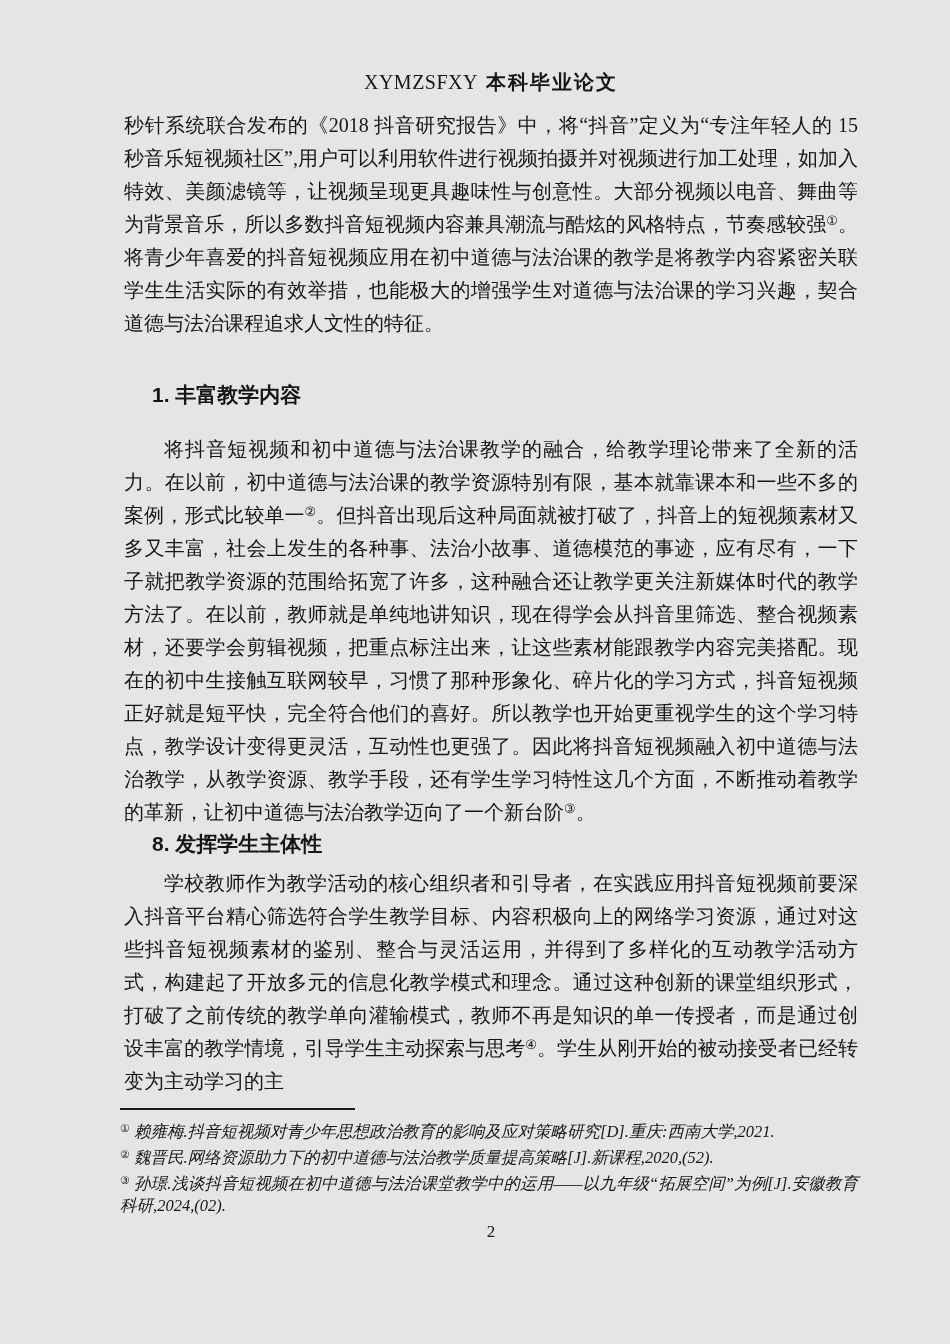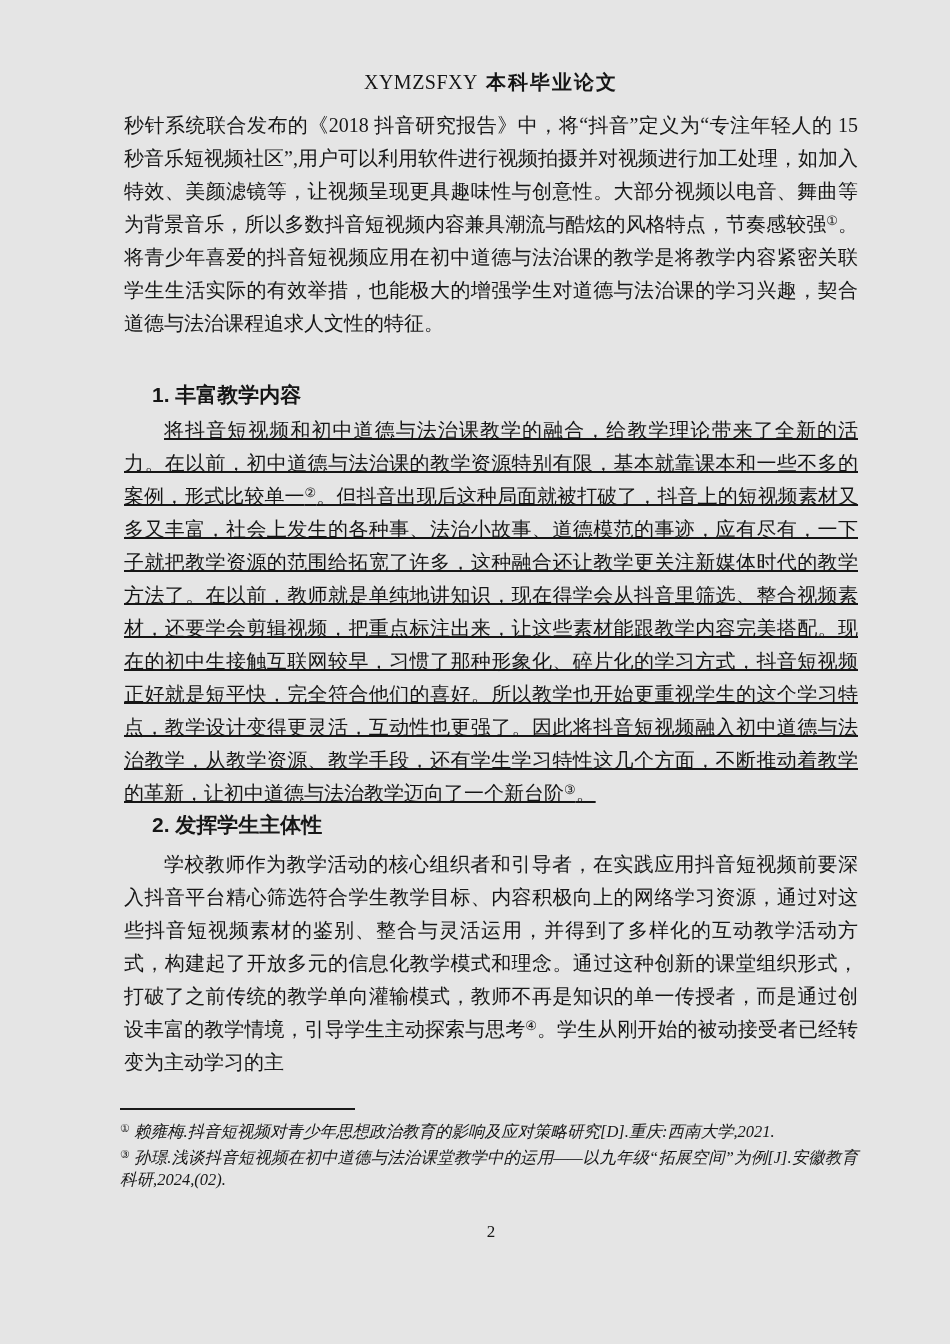--- a/index.html
+++ b/index.html
@@ -30,21 +30,21 @@
   .h1{
     font-family:"Liberation Sans","DejaVu Sans",sans-serif;font-weight:bold;
     font-size:23px;line-height:36px;text-align:center;margin:8px 0 0 0;
   }
   .h2{
     font-family:"Liberation Sans","DejaVu Sans",sans-serif;font-weight:bold;
     font-size:21px;line-height:30px;margin:0 0 0 28px;
   }
   .h2.first{margin-top:40px;}
   .h2.second{margin-top:0;}
-  .para.p2{margin-top:4px;text-decoration:underline;}
+  .para.p2{margin-top:23px;}
   .para.p3{margin-top:8px;}
 
   
   .footnotes{position:absolute;left:120px;top:1108px;width:738px;}
   .fn-sep{width:235px;border-top:2px solid #1a1a1a;margin-bottom:7px;}
   .fn{
     font-style:italic;font-size:16.5px;line-height:22px;text-align:justify;
     text-justify:inter-ideograph;word-break:break-all;
   }
   .fnmark{font-size:11px;font-style:normal;vertical-align:5px;margin-right:4px;}
@@ -60,27 +60,28 @@
 <div class="page">
 
   <div class="header">
     <span class="latin">XYMZSFXY</span><span class="cn">本科毕业论文</span>
   </div>
 
   <div class="content" id="content">
       <p class="para p1">秒针系统联合发布的《2018 抖音研究报告》中，将“抖音”定义为“专注年轻人的 15 秒音乐短视频社区”,用户可以利用软件进行视频拍摄并对视频进行加工处理，如加入特效、美颜滤镜等，让视频呈现更具趣味性与创意性。大部分视频以电音、舞曲等为背景音乐，所以多数抖音短视频内容兼具潮流与酷炫的风格特点，节奏感较强<sup class="fnref">①</sup>。将青少年喜爱的抖音短视频应用在初中道德与法治课的教学是将教学内容紧密关联学生生活实际的有效举措，也能极大的增强学生对道德与法治课的学习兴趣，契合道德与法治课程追求人文性的特征。</p>
       <div class="h2 first">1. 丰富教学内容</div>
       <p class="para p2 indent">将抖音短视频和初中道德与法治课教学的融合，给教学理论带来了全新的活力。在以前，初中道德与法治课的教学资源特别有限，基本就靠课本和一些不多的案例，形式比较单一<sup class="fnref">②</sup>。但抖音出现后这种局面就被打破了，抖音上的短视频素材又多又丰富，社会上发生的各种事、法治小故事、道德模范的事迹，应有尽有，一下子就把教学资源的范围给拓宽了许多，这种融合还让教学更关注新媒体时代的教学方法了。在以前，教师就是单纯地讲知识，现在得学会从抖音里筛选、整合视频素材，还要学会剪辑视频，把重点标注出来，让这些素材能跟教学内容完美搭配。现在的初中生接触互联网较早，习惯了那种形象化、碎片化的学习方式，抖音短视频正好就是短平快，完全符合他们的喜好。所以教学也开始更重视学生的这个学习特点，教学设计变得更灵活，互动性也更强了。因此将抖音短视频融入初中道德与法治教学，从教学资源、教学手段，还有学生学习特性这几个方面，不断推动着教学的革新，让初中道德与法治教学迈向了一个新台阶<sup class="fnref">③</sup>。</p>
-      <div class="h2 second">2. 发挥学生主体性</div>
+      <div class="h2 second">8. 发挥学生主体性</div>
       <p class="para p3 indent">学校教师作为教学活动的核心组织者和引导者，在实践应用抖音短视频前要深入抖音平台精心筛选符合学生教学目标、内容积极向上的网络学习资源，通过对这些抖音短视频素材的鉴别、整合与灵活运用，并得到了多样化的互动教学活动方式，构建起了开放多元的信息化教学模式和理念。通过这种创新的课堂组织形式，打破了之前传统的教学单向灌输模式，教师不再是知识的单一传授者，而是通过创设丰富的教学情境，引导学生主动探索与思考<sup class="fnref">④</sup>。学生从刚开始的被动接受者已经转变为主动学习的主</p>
     </div>
 
   <div class="footnotes">
     <div class="fn-sep"></div>
     <div id="fn-list">
         <div class="fn"><sup class="fnmark">①</sup>赖雍梅.抖音短视频对青少年思想政治教育的影响及应对策略研究[D].重庆:西南大学,2021.</div>
+        <div class="fn"><sup class="fnmark">②</sup>魏晋民.网络资源助力下的初中道德与法治教学质量提高策略[J].新课程,2020,(52).</div>
         <div class="fn"><sup class="fnmark">③</sup>孙璟.浅谈抖音短视频在初中道德与法治课堂教学中的运用——以九年级“拓展空间”为例[J].安徽教育科研,2024,(02).</div>
       </div>
   </div>
 
   <div class="page-number">2</div>
 
 </div>
 
 </body></html>

